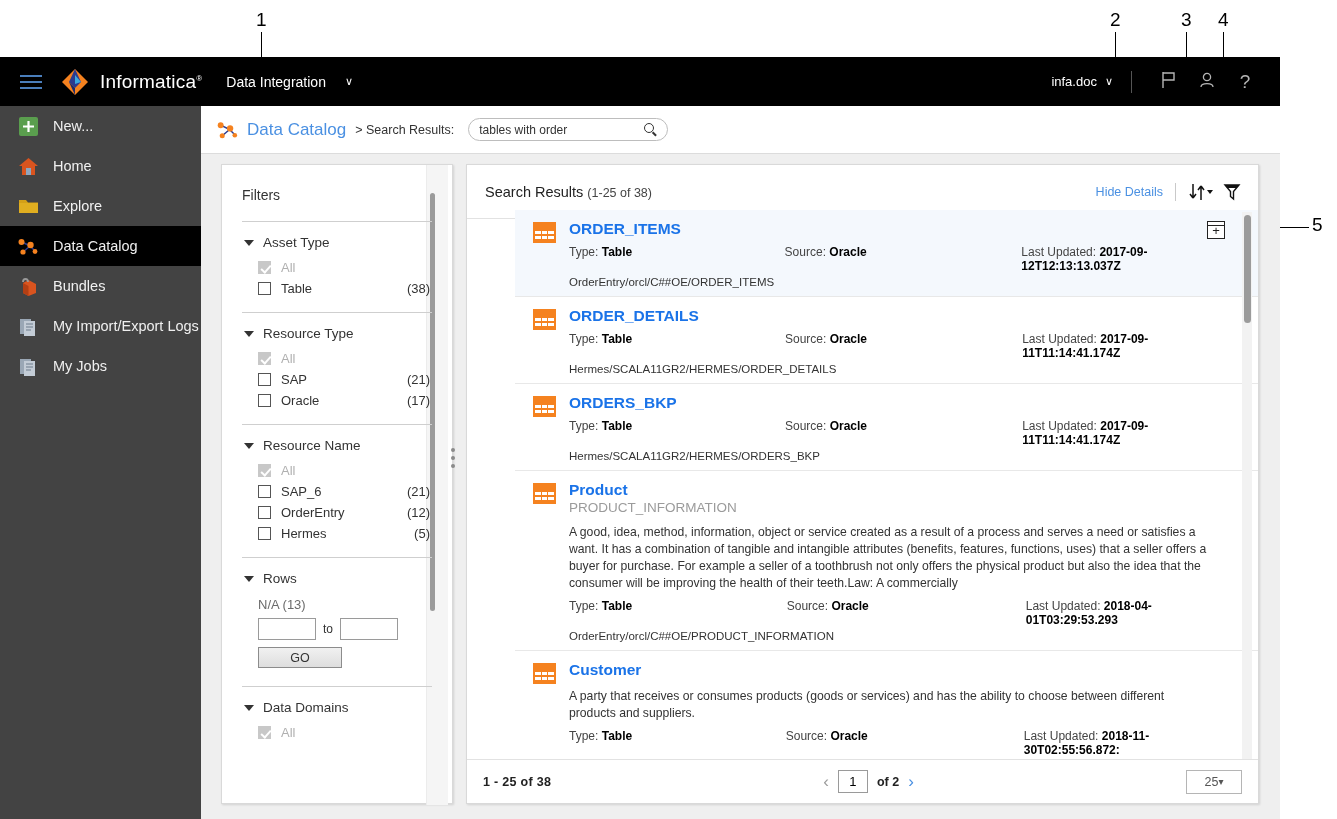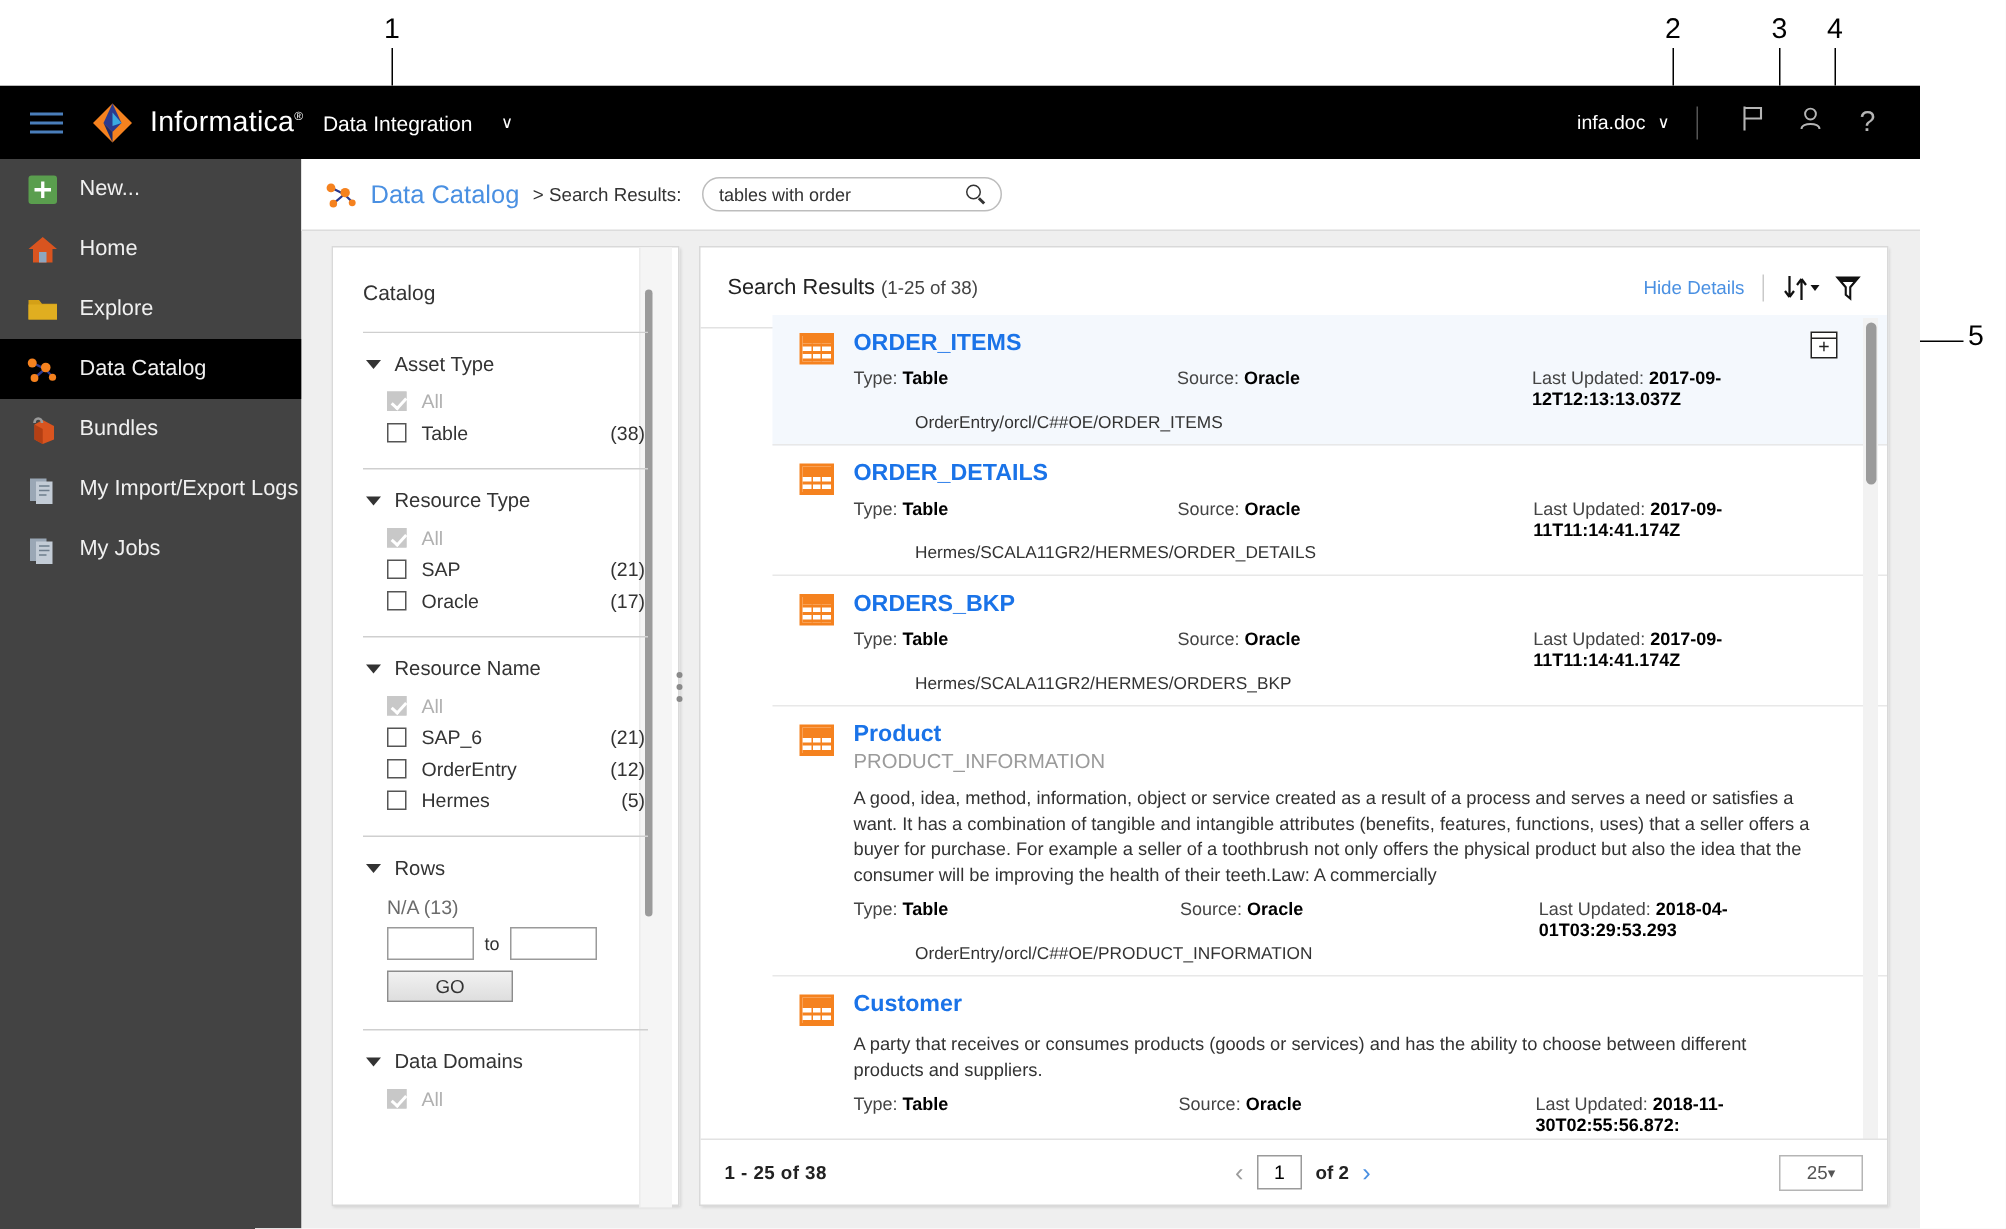--- a/index.html
+++ b/index.html
@@ -41,21 +41,21 @@
     background: #000; display: flex; align-items: center;
   }
   .hamburger { margin-left: 20px; width: 22px; cursor: pointer; }
   .hamburger div { height: 2px; background: #4a7ebb; margin: 4px 0; }
   .logo-mark { margin-left: 18px; width: 30px; height: 30px; position: relative; }
   .brand {
     color:#fff; font-size: 19px; margin-left: 10px; letter-spacing: .2px;
   }
   .brand sup { font-size: 8px; vertical-align: super; }
   .service {
-    color:#fff; font-size: 14px; margin-left: 13px; display:flex;
+    color:#fff; font-size: 14px; margin-left: 24px; display:flex;
     align-items:center; gap:19px; cursor:pointer;
   }
   .caret-d { font-size: 11px; }
   .topbar-right {
     margin-left: auto; display: flex; align-items: center; gap: 0px;
     padding-right: 16px; color: #cfcfcf;
   }
   .user-name { color:#fff; font-size:13px; display:flex; align-items:center; gap:8px; cursor:pointer;}
   .tb-sep { width:1px; height:22px; background:#555; margin: 0 18px; }
   .tb-ico { width: 38px; text-align:center; cursor:pointer; color:#b5b5b5; }
@@ -181,21 +181,21 @@
     content:""; position:absolute; left:0; top:0; right:0; height:5px; background:#f5821f;
   }
   .tbl-grid { position:absolute; left:0; top:5px; right:0; bottom:0; }
   .tbl-grid i { position:absolute; background:#f5821f; }
   .res-name { color:#1a73e8; font-size:15.5px; font-weight:bold; cursor:pointer; }
   .res-sub { color:#9b9b9b; font-size:13.5px; margin-top:1px; }
   .res-desc { font-size:12.2px; color:#333; line-height:17px; margin:9px 0 4px 0; }
   .res-meta { display:flex; font-size:12px; color:#444; margin-top:7px; }
   .res-meta b { color:#000; }
   .m1 { width:255px; } .m2 { width:280px; }
-  .res-path { font-size:11.5px; color:#333; margin-top:3px;margin-left:41px; }
+  .res-path { font-size:11.5px; color:#333; margin-top:3px; }
   .plus-btn {
     position:absolute; right:33px; top:11px; width:18px; height:18px;
     border:1.4px solid #222; background:#fff; cursor:pointer;
   }
   .plus-btn:before { content:""; position:absolute; left:0; right:0; top:3px; height:1.4px; background:#222;}
   .plus-btn:after {
     content:"+"; position:absolute; left:0; right:0; top:1px; text-align:center;
     font-size:13px; line-height:15px; color:#222;
   }
   .res-scroll-track { position:absolute; right:6px; top:47px; width:10px; height:548px; background:#f2f2f2;}
@@ -380,21 +380,21 @@
           <span class="mag">
               <span class="circ"></span>
               <span class="hnd"></span>
             </span>
         </div>
       </div>
 
       <div class="panels">
 
         <div class="filters-panel">
-          <div class="filters-title">Catalog</div>
+          <div class="filters-title">Filters</div>
           <div class="fscroll-track">
             <div class="fscrollbar"></div>
             <div class="drag-dots">
                 <i></i>
                 <i></i>
                 <i></i>
               </div>
           </div>
           <div class="filters-scroll">
             <div class="fhr" style="margin-top:0;"></div>

